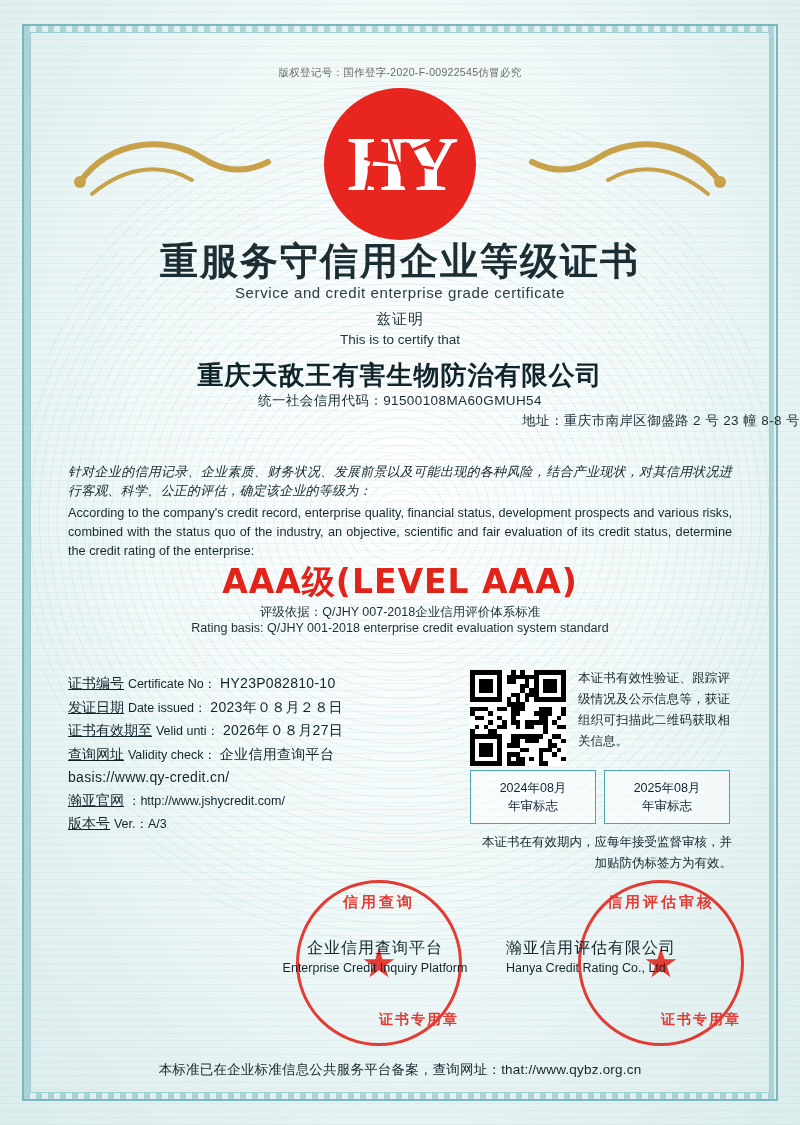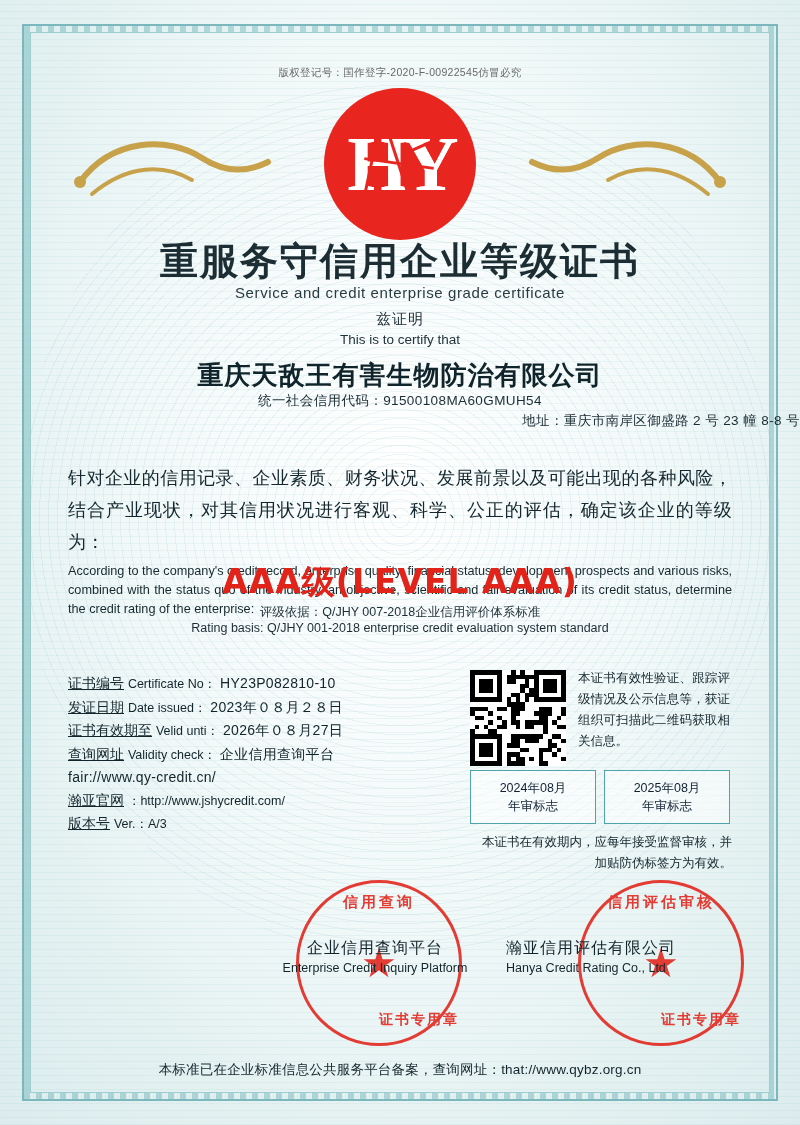--- a/index.html
+++ b/index.html
@@ -107,21 +107,21 @@
   }
   .address{
     position:absolute;top:412px;left:0;width:100%;
     text-align:right;font-size:13.5px;color:#1c2e35;letter-spacing:.4px;
   }
   .body-block{
     position:absolute;top:462px;left:68px;width:664px;
     color:#14272e;
   }
   .body-cn{
-    font-size:18px;line-height:32px;text-align:justify;letter-spacing:.2px;
+    font-size:13px;line-height:19px;text-align:justify;letter-spacing:.2px;font-style:italic;
   }
   .body-en{
     margin-top:4px;
     font-size:12.7px;line-height:19px;text-align:justify;color:#16292f;
   }
   .level{
     position:absolute;top:560px;left:0;width:100%;
     text-align:center;font-size:33px;font-weight:bold;color:#e2231a;
     letter-spacing:1px;font-family:"DejaVu Sans", sans-serif;
   }
@@ -274,21 +274,21 @@
       <span class="label-cn">证书有效期至</span>
       <span class="label-en">Velid unti：</span>
       <span class="val">2026年０８月27日</span>
     </div>
     <div class="row">
       <span class="label-cn">查询网址</span>
       <span class="label-en">Validity check：</span>
       <span class="val">企业信用查询平台</span>
     </div>
     <div class="row">
-      <span class="val">fair://www.qy-credit.cn/</span>
+      <span class="val">basis://www.qy-credit.cn/</span>
     </div>
     <div class="row">
       <span class="label-cn">瀚亚官网</span>
       <span class="label-en">：http://www.jshycredit.com/</span>
     </div>
     <div class="row">
       <span class="label-cn">版本号</span>
       <span class="label-en">Ver.：A/3</span>
     </div>
   </div>

